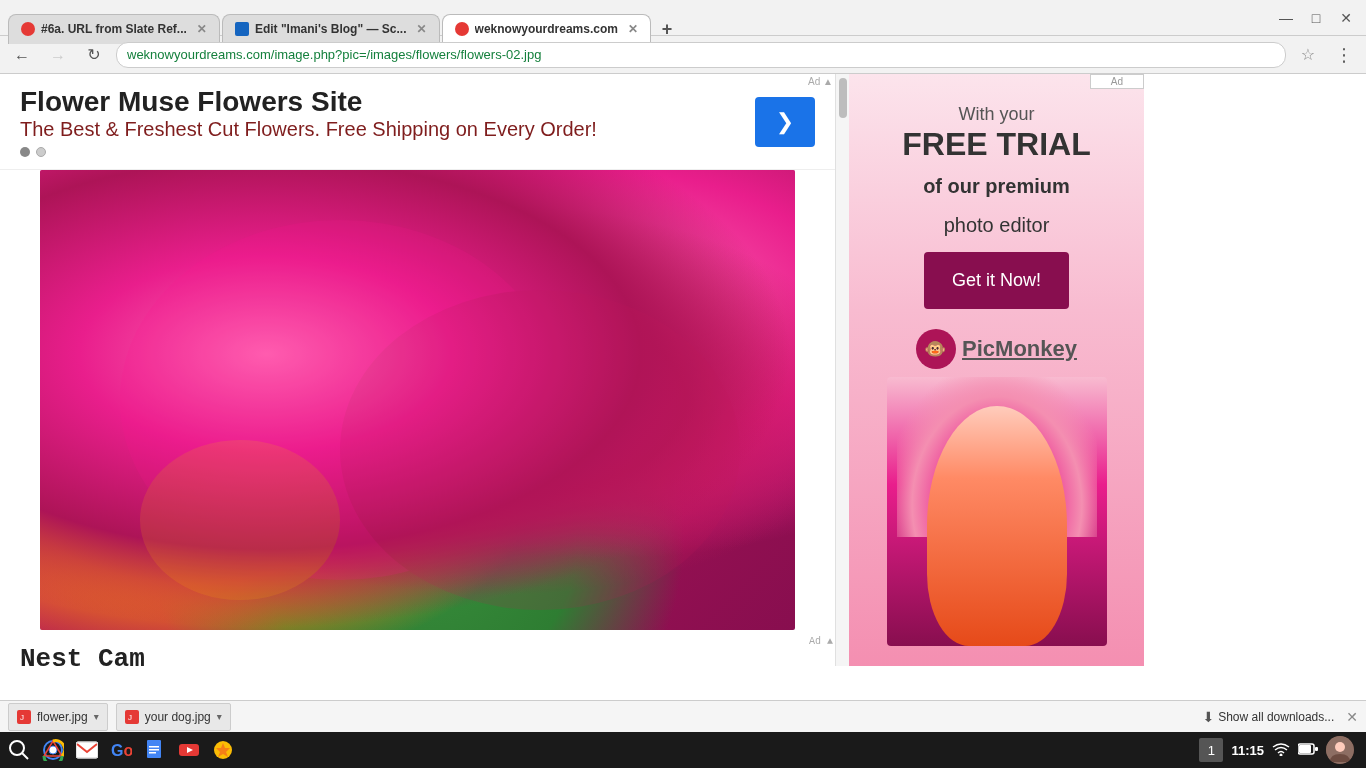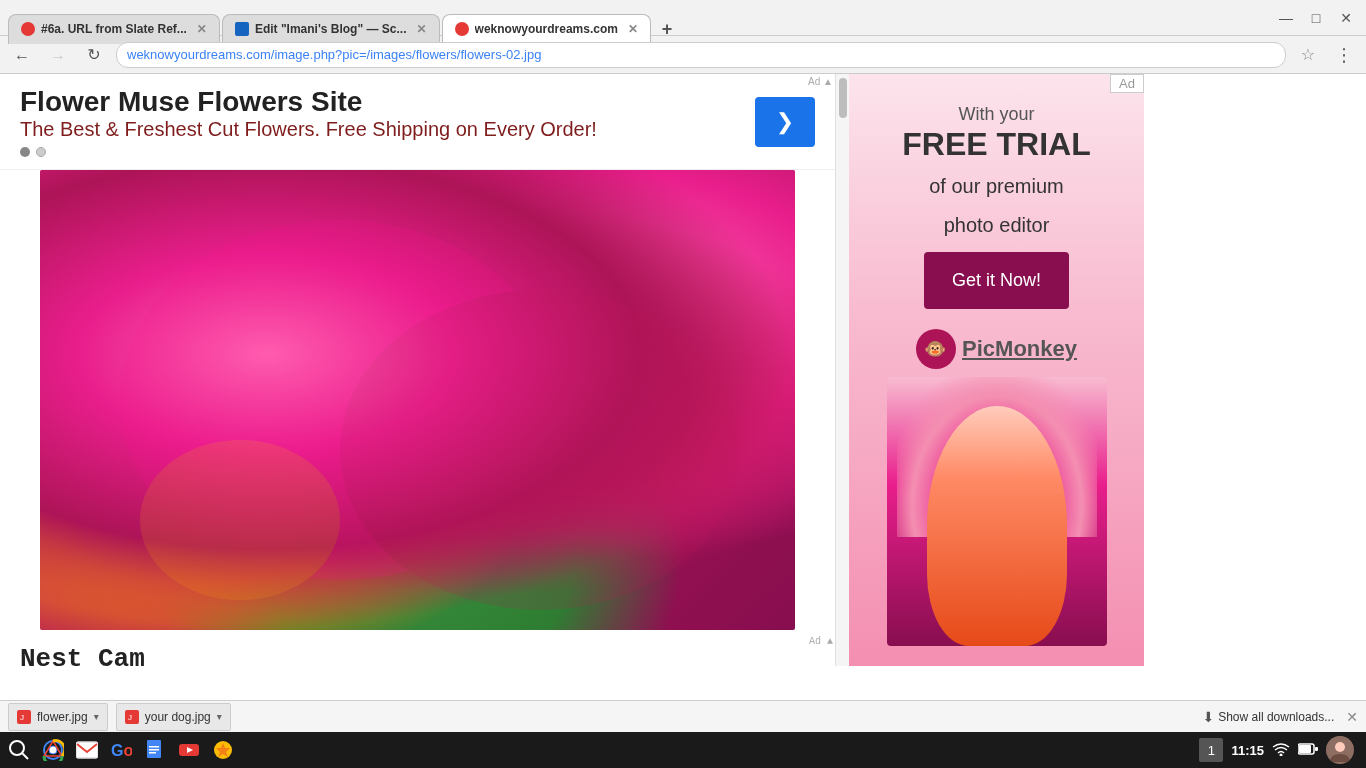--- a/index.html
+++ b/index.html
@@ -105,21 +105,21 @@
       height: 26px;
       border: 1px solid #ccc;
       border-radius: 12px;
       background: #fff;
       padding: 0 10px;
       font-size: 13px;
       color: #333;
       display: flex;
       align-items: center;
     }
-    .url-text { flex: 1; font-size: 13px; color: #3b82f6; }
+    .url-text { flex: 1; font-size: 13px; color: #15803d; }
     .star-btn {
       width: 28px; height: 28px;
       display: flex; align-items: center; justify-content: center;
       cursor: pointer; color: #888; font-size: 16px;
     }
     .menu-btn {
       width: 28px; height: 28px;
       display: flex; align-items: center; justify-content: center;
       cursor: pointer; color: #555; font-size: 18px;
     }
@@ -228,24 +228,24 @@
       background: linear-gradient(180deg, #fce4ec 0%, #f8bbd0 40%, #f48fb1 100%);
       display: flex;
       flex-direction: column;
       align-items: center;
       padding: 20px 16px;
       position: relative;
     }
     .sidebar-ad-label {
       position: absolute;
       top: 0; right: 0;
-      font-size: 13px;
+      font-size: 10px;
       color: #999;
       background: #fff;
-      padding: 1px 8px;
+      padding: 1px 20px;
       border: 1px solid #ccc;
     }
     .sidebar-ad-top-text {
       font-size: 18px;
       color: #555;
       text-align: center;
       margin-top: 10px;
     }
     .sidebar-ad-trial {
       font-size: 32px;
@@ -534,21 +534,21 @@
     <div class="scrollbar-stub">
       <div class="scrollbar-thumb"></div>
     </div>
 
     <div class="sidebar">
       <div class="sidebar-ad">
         <span class="sidebar-ad-label">Ad</span>
         <div class="sidebar-ad-top-text">With your</div>
         <div class="sidebar-ad-trial">
           <span>FREE TRIAL</span><br>
-          <span style="font-size:20px; font-weight:normal;">of our premium</span><br>
+          <span style="font-size:20px; font-weight:bold;">of our premium</span><br>
           <span style="font-size:20px; font-weight:normal;margin-top:38px;">photo editor</span>
         </div>
         <button class="sidebar-ad-btn">Get it Now!</button>
         <div class="picmonkey-logo">
           <div class="picmonkey-icon">🐵</div>
           <span class="picmonkey-text">PicMonkey</span>
         </div>
 
         <div class="sidebar-woman">
           <div class="sidebar-woman-flowers"></div>

